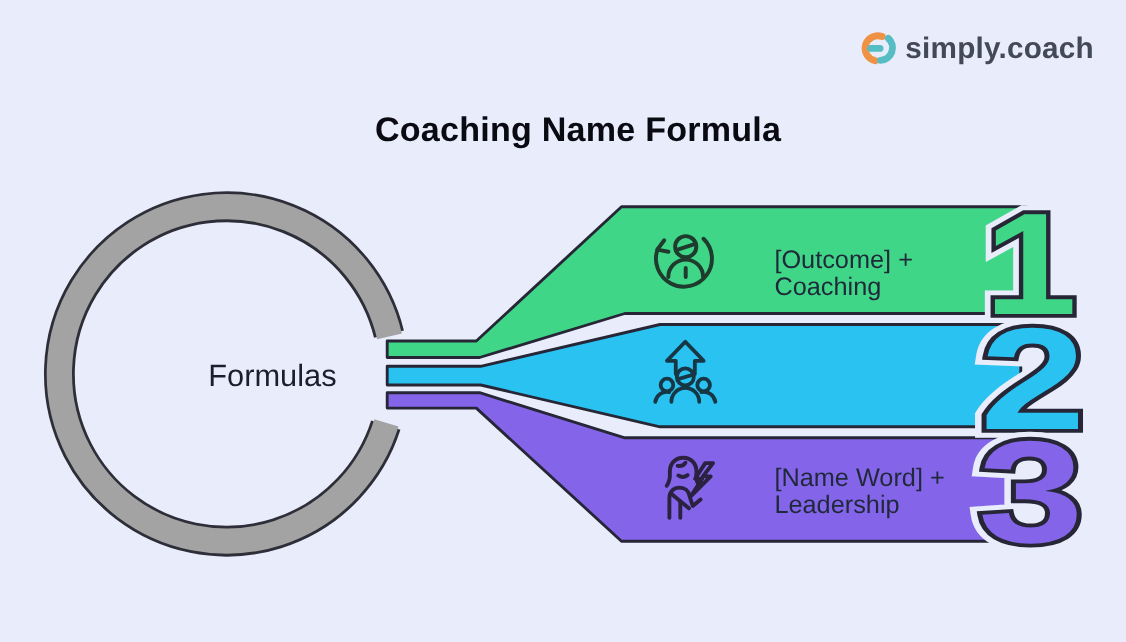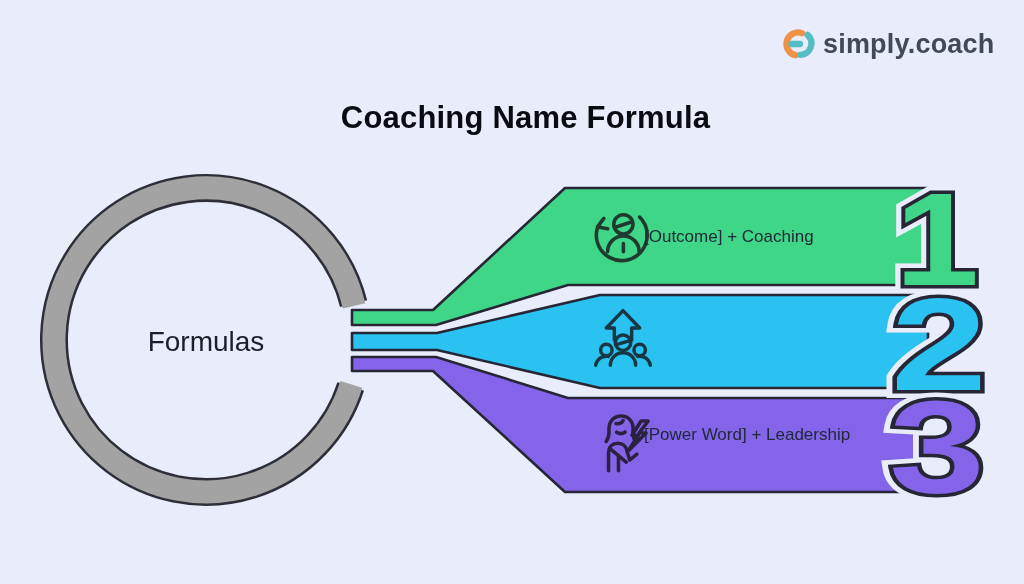--- a/index.html
+++ b/index.html
@@ -7,25 +7,25 @@
     position:relative;width:1024px;height:584px;background:#e9edfb;
     font-family:"Liberation Sans",sans-serif;overflow:hidden;
   }
   .brand{position:absolute;top:27px;left:781px;display:flex;align-items:center;gap:8px;}
   .brand-text{font-size:27px;font-weight:600;color:#424957;letter-spacing:.2px;}
   .title{
     position:absolute;top:100px;left:0;width:1051px;text-align:center;
     font-size:31px;font-weight:700;color:#0a0a12;letter-spacing:.2px;
   }
   .hub-label{
-    position:absolute;left:106px;top:326px;width:200px;text-align:center;
+    position:absolute;left:106px;top:326px;width:200px;text-align:right;
     font-size:28px;color:#1d1d2b;
   }
   .ribbon-label{
-    position:absolute;left:644px;width:226px;font-size:17px;line-height:23.5px;
+    position:absolute;left:704px;width:226px;font-size:23px;line-height:23.5px;
     color:#20293a;font-weight:400;
   }
   #ribbon-label-1{top:225px;}
   #ribbon-label-2{top:317px;}
   #ribbon-label-3{top:423px;}
   .diagram{position:absolute;left:0;top:0;}
   .icon-abs{position:absolute;}
 </style>
 </head>
 <body>
@@ -93,15 +93,15 @@
 
   <svg class="icon-abs" style="left:588px;top:408px" width="68" height="70" viewBox="0 0 48 48" fill="none" stroke="#2b2140" stroke-width="2.5" stroke-linecap="round" stroke-linejoin="round">
     <path d="M 33.2 22.5 C 31.8 20 31.5 17.5 31.8 14.5 C 32.2 9 28.5 5 23.5 5 C 17.5 5 14.5 9.5 14.8 15 C 15 18 14.2 20.8 12.8 23"></path>
     <path d="M 19.8 10.2 A 4.6 4.6 0 0 0 24.8 8.2"></path>
     <path d="M 20.2 16.4 Q 23.2 18.4 26.2 16.2"></path>
     <path d="M 14.5 43.5 V 31 C 14.5 26.5 17.5 24.2 21 24.2 C 24.5 24.2 27 26.3 27.5 29.8 L 29.5 36 L 34.5 31.8"></path>
     <path d="M 21.5 43.5 V 33"></path>
     <path d="M 15.5 28 L 27 37.5"></path>
     <path d="M 37.5 8.5 L 31 18.5 L 35.5 18.5 L 28.5 29.5 L 41 17 L 36 17 L 42.5 8.5 Z"></path>
   </svg>
-  <div class="ribbon-label" id="ribbon-label-3">[Power Word] + Leadership</div>
+  <div class="ribbon-label" id="ribbon-label-3">[Name Word] + Leadership</div>
 
 </div>
 
 </body></html>

